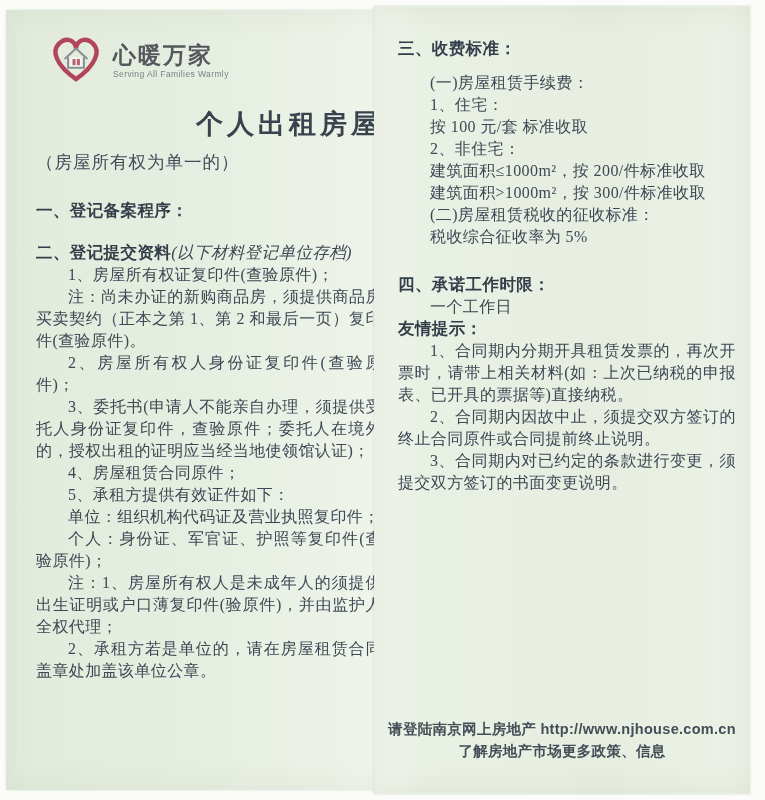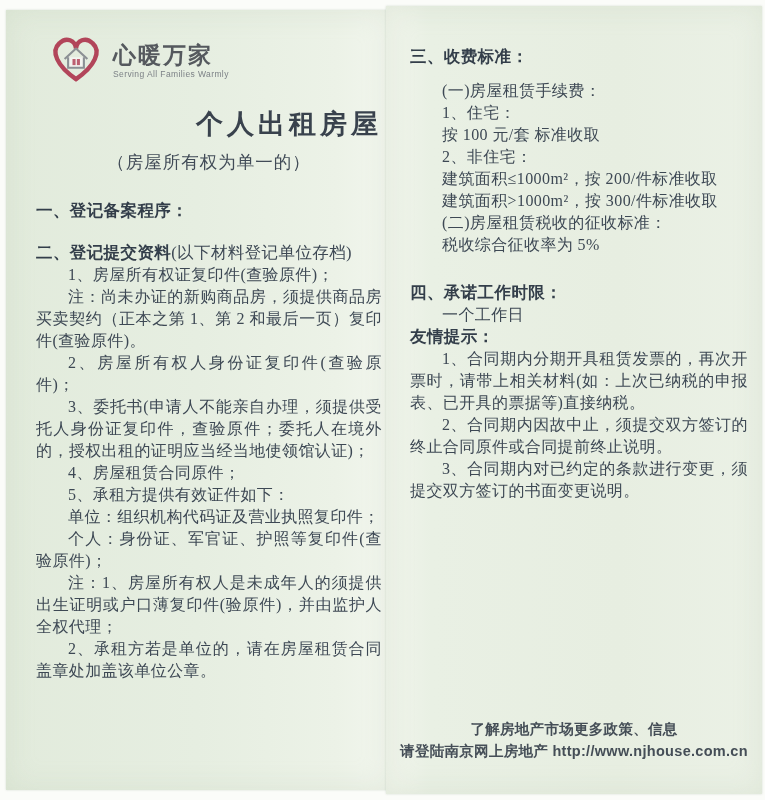--- a/index.html
+++ b/index.html
@@ -15,48 +15,48 @@
     position:absolute;
     box-sizing:border-box;
     box-shadow:inset 0 0 28px rgba(186,202,176,0.28), 0 0 2px rgba(150,160,145,0.35);
   }
   .panel-left{
     left:6px;top:10px;width:384px;height:780px;
     background:linear-gradient(90deg,#e2ebdc 0%,#e6eee1 50%,#ecf2e7 86%,#f2f6ee 100%);
     padding:0 8px 0 30px;
   }
   .panel-right{
-    left:386px;top:6px;width:376px;height:788px;
+    left:374px;top:6px;width:376px;height:788px;
     background:linear-gradient(90deg,#f1f5ec 0%,#e9f0e4 12%,#e7eee1 62%,#ebf1e6 100%);
-    padding:8px 14px 0 24px;
+    padding:0 14px 0 24px;
   }
   p,h1,h2{margin:0;}
   .body-text{font-size:16px;line-height:22px;letter-spacing:0.4px;text-align:justify;}
   .indent{text-indent:2em;}
   .sec-heading{font-size:16.5px;line-height:22px;font-weight:700;color:#333e4a;letter-spacing:0.4px;}
-  .sec-note{font-weight:400;color:#3d4854;}
+  .sec-note{font-weight:400;color:#3d4854;font-style:italic;}
 
   
   .logo{display:flex;align-items:center;gap:9px;margin:22px 0 0 12px;height:58px;}
   .logo-text .brand{
     font-family:"Liberation Sans","DejaVu Sans",sans-serif;
     font-size:23px;font-weight:700;color:#55595e;letter-spacing:2px;line-height:24px;
   }
   .logo-text .tagline{
     font-family:"Liberation Sans","DejaVu Sans",sans-serif;
     font-size:8.5px;color:#7c8186;letter-spacing:0.4px;margin-top:2px;
   }
 
   .title{
     font-family:"Liberation Sans","DejaVu Sans",sans-serif;
     font-size:27px;font-weight:700;color:#39424d;
     letter-spacing:4px;text-align:right;margin-top:16px;
   }
   .subtitle{
-    font-size:17.5px;color:#414b57;text-align:center;margin-top:8px;letter-spacing:1px;
+    font-size:17.5px;color:#414b57;margin-top:8px;letter-spacing:1px;
   }
   .mt-sec1{margin-top:26px;}
   .mt-sec2{margin-top:20px;}
 
   
   .mt-fee{margin-top:32px;}
   .fee-lines{padding-left:2em;margin-top:12px;}
   .mt-limit{margin-top:26px;}
   .limit-body{padding-left:2em;}
   .footer{
@@ -124,18 +124,18 @@
 
     <h2 class="sec-heading mt-limit">四、承诺工作时限：</h2>
     <p class="body-text limit-body">一个工作日</p>
 
     <h2 class="sec-heading">友情提示：</h2>
     <p class="body-text indent">1、合同期内分期开具租赁发票的，再次开票时，请带上相关材料(如：上次已纳税的申报表、已开具的票据等)直接纳税。</p>
     <p class="body-text indent">2、合同期内因故中止，须提交双方签订的终止合同原件或合同提前终止说明。</p>
     <p class="body-text indent">3、合同期内对已约定的条款进行变更，须提交双方签订的书面变更说明。</p>
 
     <footer class="footer">
+      <div>请登陆南京网上房地产 http://www.njhouse.com.cn</div>
       <div>了解房地产市场更多政策、信息</div>
-      <div>请登陆南京网上房地产 http://www.njhouse.com.cn</div>
     </footer>
   </section>
 
 </div>
 
 </body></html>

